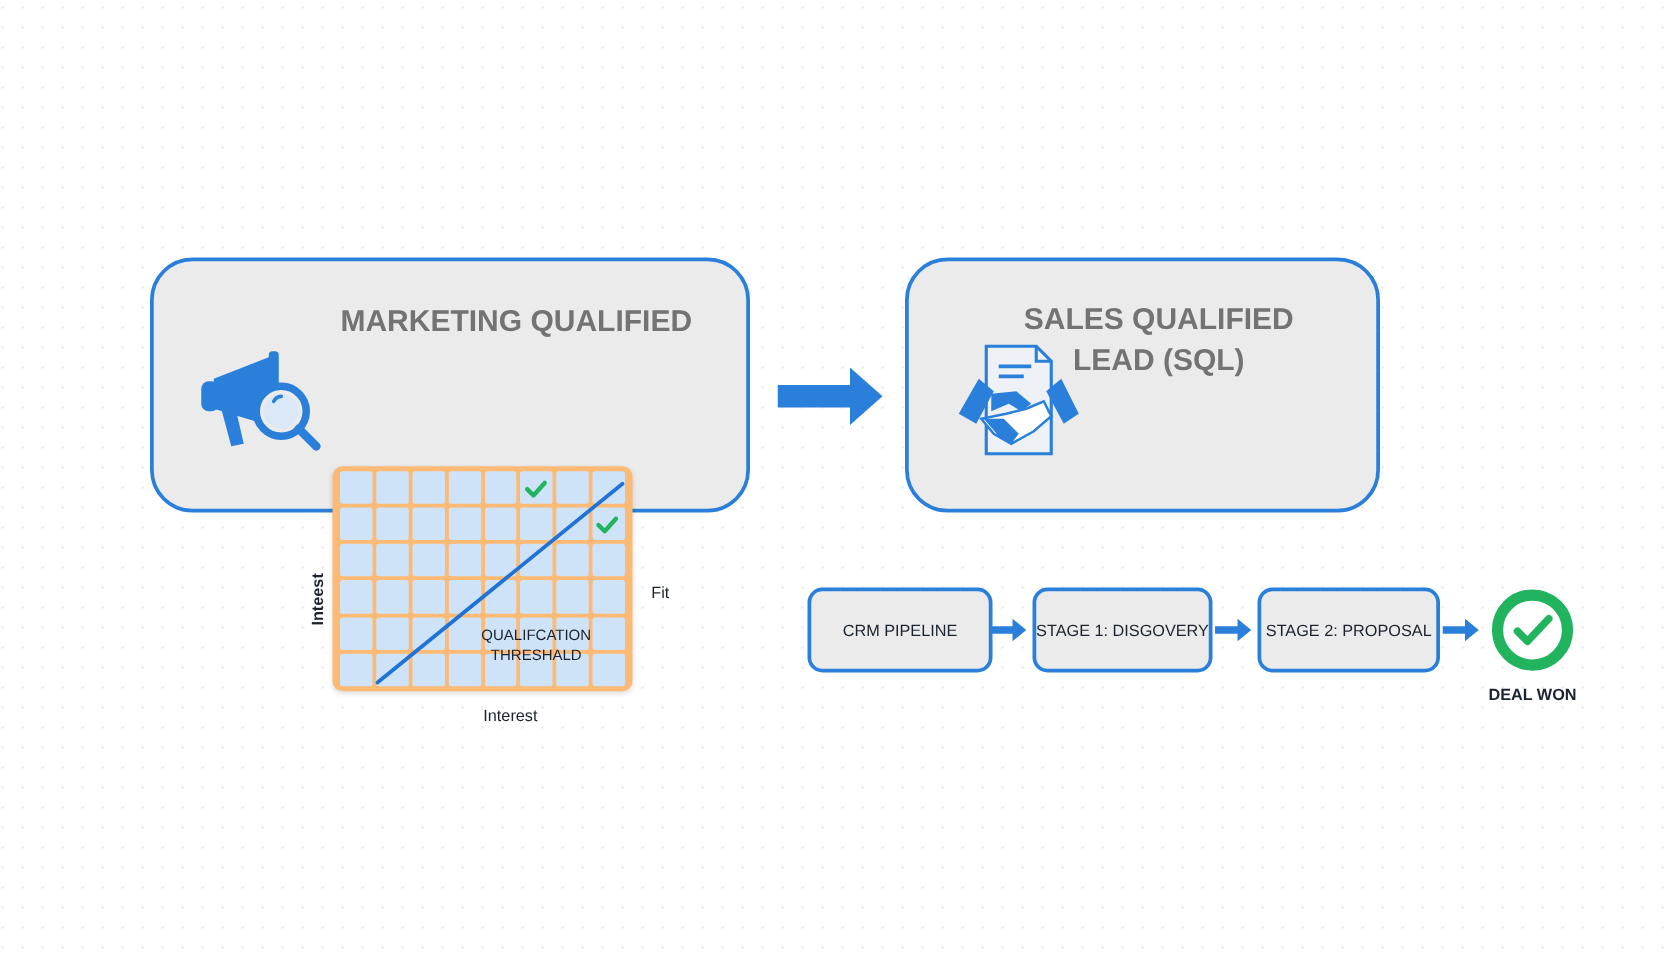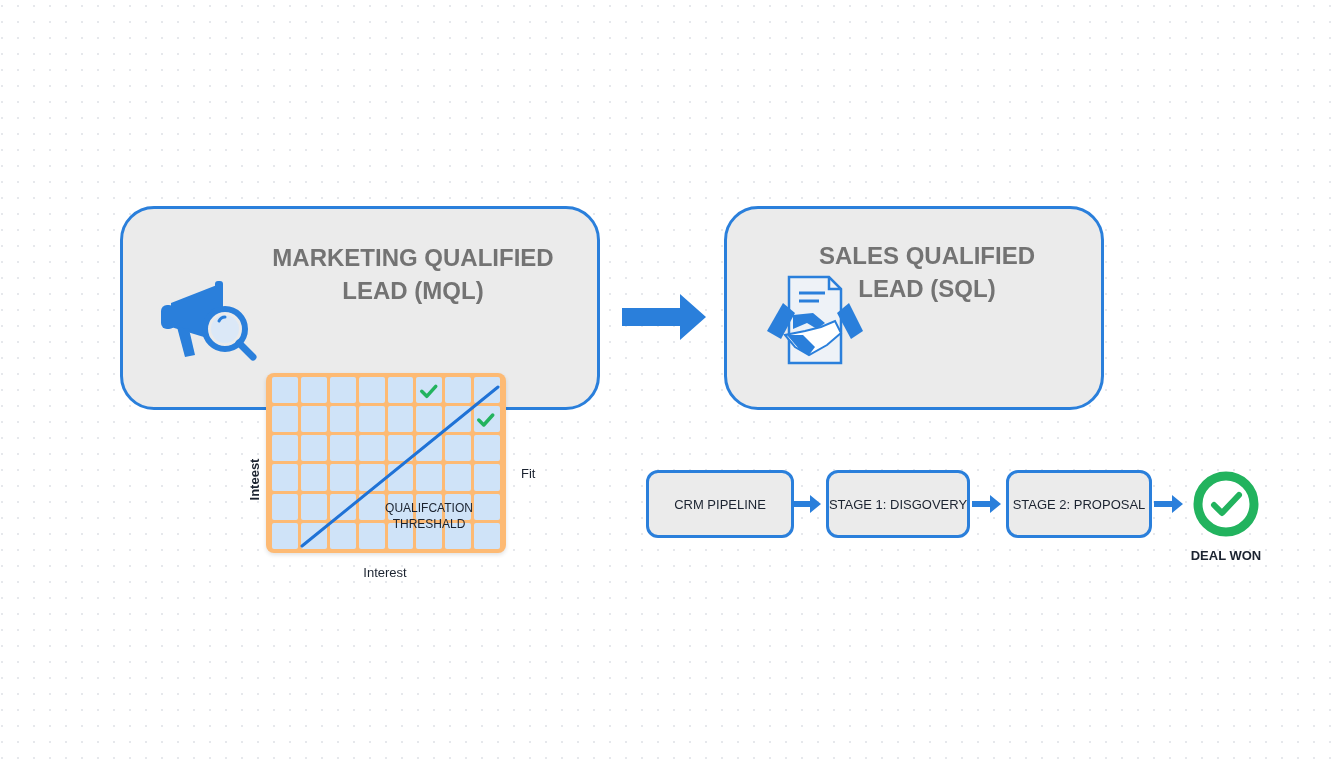--- a/index.html
+++ b/index.html
@@ -41,21 +41,21 @@
     display: grid; grid-template-columns: repeat(8, 1fr); grid-template-rows: repeat(6, 1fr); gap: 3px; }
   .cell { background: #cfe3f8; border-radius: 2px; }
   #threshold-svg { position: absolute; left: 0; top: 0; width: 240px; height: 180px; }
   #threshold-label {
     position: absolute; left: 108px; top: 127px; width: 110px;
     font-size: 12px; line-height: 16px; text-align: center; color: #1b2330;
   }
   .axis-label { font-size: 13px; color: #1b2330; text-align: right; }
   #ylabel { left: 224px; top: 472px; width: 60px; text-align: center;
     transform: rotate(-90deg); font-weight: bold; }
-  #xlabel { left: 340px; top: 565px; width: 90px; text-align: center; }
+  #xlabel { left: 340px; top: 565px; width: 90px; text-align: right; }
   #fit-label { left: 521px; top: 466px; }
 
   
   .stage {
     position: absolute; top: 470px; height: 68px; background: #ebebeb;
     border: 3px solid #2a7fdb; border-radius: 12px; box-sizing: border-box;
     display: flex; align-items: center; justify-content: center;
     font-size: 13px; color: #1b2330; white-space: nowrap;
   }
   #stage-crm { left: 646px; width: 148px; }
@@ -80,21 +80,20 @@
       <rect x="60" y="4" width="8" height="64" rx="3"></rect>
       <path d="M22 50 L34 52 L40 78 L30 80 Z"></path>
     </g>
     <circle cx="70" cy="52" r="20" fill="#ebebeb" stroke="#2a7fdb" stroke-width="6"></circle>
     <circle cx="70" cy="52" r="14" fill="#dbe8f7"></circle>
     <path d="M64 44 q2 -4 6 -4" stroke="#2a7fdb" stroke-width="3" fill="none" stroke-linecap="round"></path>
     <line x1="84" y1="66" x2="98" y2="80" stroke="#2a7fdb" stroke-width="7" stroke-linecap="round"></line>
   </svg>
   <div id="mql-title" class="big-title">
     <div>MARKETING QUALIFIED</div>
-    <div>LEAD (MQL)</div>
   </div>
 </div>
 
 <svg id="main-arrow" class="abs" viewBox="0 0 86 50">
   <path d="M0 16 L58 16 L58 2 L84 25 L58 48 L58 34 L0 34 Z" fill="#2a7fdb"></path>
 </svg>
 
 <div id="sql-box" class="big-box">
   <svg id="handshake" class="icon" viewBox="0 0 100 96">
     <path d="M24 4 L64 4 L76 16 L76 90 L24 90 Z" fill="#eef2f7" stroke="#2a7fdb" stroke-width="2.5"></path>

